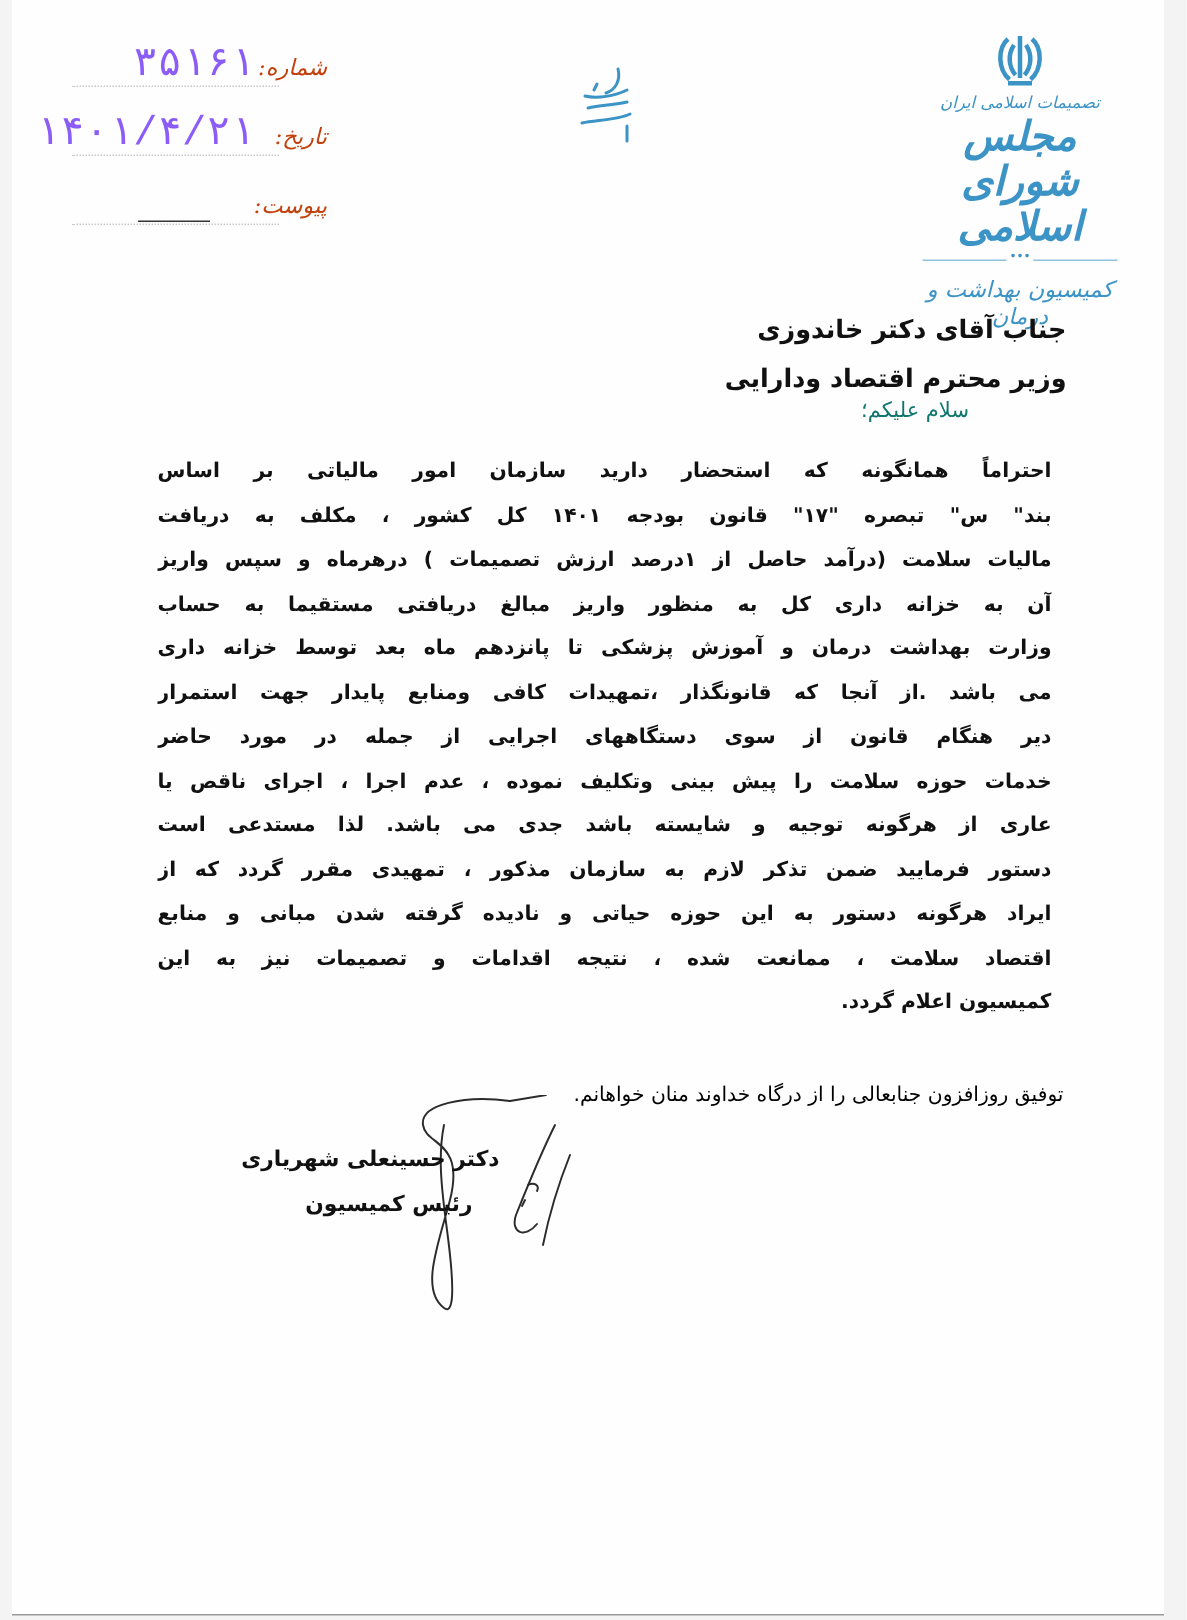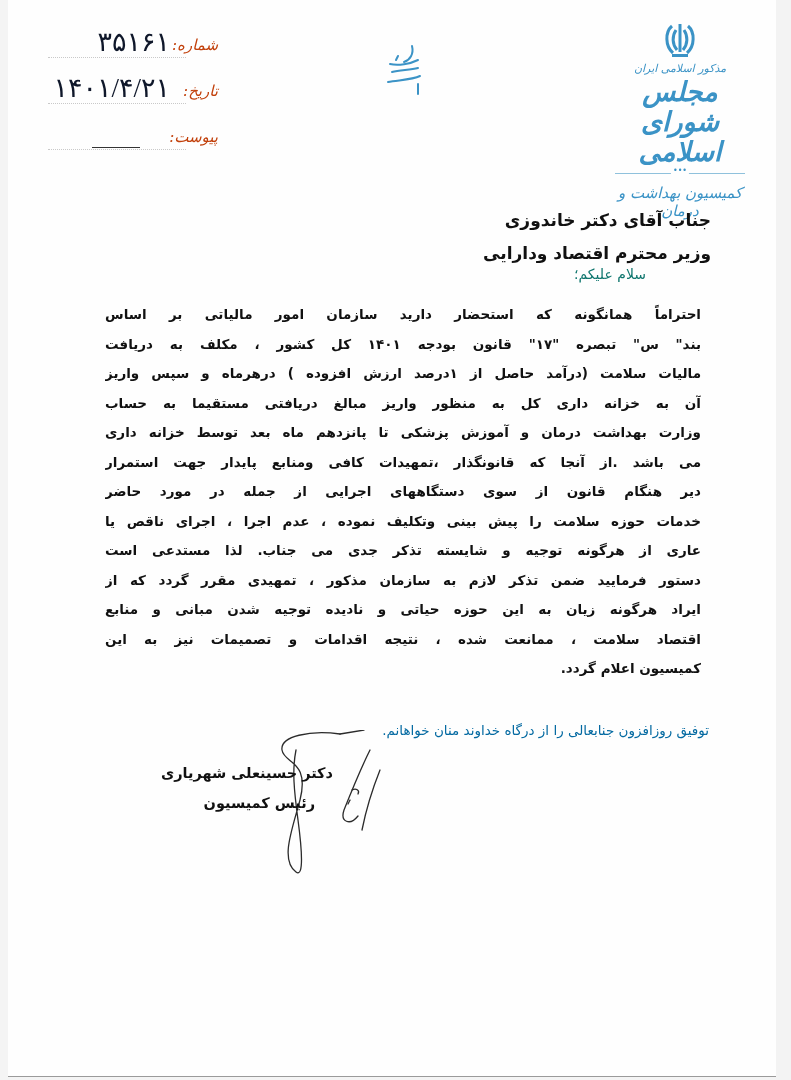--- a/index.html
+++ b/index.html
@@ -5,21 +5,21 @@
   html, body { margin:0; padding:0; }
   body { width:791px; height:1080px; background:#f4f4f4; position:relative; overflow:hidden; font-family:"DejaVu Sans", sans-serif; }
   .page { position:absolute; left:8px; top:0; width:768px; height:1076px; background:#fefefe; border-bottom:1px solid #9a9a9a; }
   .right-shade { position:absolute; right:0; top:0; width:15px; height:1080px; background:#f3f3f3; }
 
   
   .meta { position:absolute; left:30px; top:28px; width:190px; }
   .meta-row { position:relative; height:46px; }
   .meta-label { position:absolute; right:2px; top:8px; color:#c2410c; font-family:"DejaVu Serif", serif; font-style:italic; font-size:15px; direction:rtl; }
   .meta-line { position:absolute; left:18px; right:34px; top:29px; border-bottom:1px dotted #c9c9c9; }
-  .meta-value { position:absolute; right:50px; top:-2px; font-family:Liberation Serif, serif; font-size:27px; color:#0f172a; letter-spacing:1px; direction:rtl; white-space:nowrap; }
+  .meta-value { position:absolute; right:50px; top:-2px; font-family:Liberation Mono, monospace; font-size:27px; color:#8b5cf6; letter-spacing:1px; direction:rtl; white-space:nowrap; }
   .meta-dash { position:absolute; left:62px; top:27px; width:48px; border-bottom:1.5px solid #333; }
 
   
   .bismillah { position:absolute; left:384px; top:40px; width:40px; height:56px; }
 
   
   .letterhead { position:absolute; left:600px; top:20px; width:160px; height:170px; text-align:center; color:#3b93c6; }
   .emblem { display:block; margin:0 auto; }
   .lh-small { font-family:"DejaVu Serif", serif; font-style:italic; font-size:11px; direction:rtl; margin-top:2px; }
   .lh-big { font-family:"DejaVu Serif", serif; font-style:italic; font-weight:bold; font-size:27px; direction:rtl; line-height:30px; margin-top:2px; }
@@ -28,21 +28,21 @@
   .lh-committee { font-family:"DejaVu Serif", serif; font-style:italic; font-size:15px; direction:rtl; margin-top:10px; }
 
   
   .addressee { position:absolute; right:80px; top:204px; direction:rtl; text-align:right; font-family:"DejaVu Sans", sans-serif; font-weight:bold; font-size:17px; color:#111; line-height:33px; }
   .greeting { position:absolute; right:145px; top:266px; direction:rtl; font-size:14px; color:#0f766e; }
 
   .letter-body { position:absolute; left:105px; width:596px; top:300px; direction:rtl; text-align:justify; text-align-last:justify; font-family:"DejaVu Sans", sans-serif; font-weight:bold; font-size:13.5px; color:#111; }
   .letter-body .line { height:29.5px; line-height:29.5px; white-space:nowrap; text-align:justify; text-align-last:justify; overflow:hidden; }
   .letter-body .line.last { text-align-last:right; }
 
-  .closing { position:absolute; right:82px; top:722px; direction:rtl; font-size:13.5px; color:#0369a1; }
+  .closing { position:absolute; right:82px; top:722px; direction:rtl; font-size:13.5px; color:#000000; }
 
   .sign-name { position:absolute; right:458px; top:758px; direction:rtl; font-weight:bold; font-size:14.5px; color:#111; line-height:30px; text-align:right; white-space:nowrap; }
   .signature { position:absolute; left:240px; top:730px; width:160px; height:150px; }
 </style>
 </head>
 <body>
 
 <div class="page"></div>
 <div class="right-shade"></div>
 
@@ -80,44 +80,44 @@
   <svg class="emblem" width="34" height="40" viewBox="0 0 34 40">
     <g fill="none" stroke="#3b93c6" stroke-width="3">
       <path d="M9 6 C2 12 2 26 10 33"></path>
       <path d="M25 6 C32 12 32 26 24 33"></path>
       <path d="M13 10 C9 16 9 24 14 30"></path>
       <path d="M21 10 C25 16 25 24 20 30"></path>
     </g>
     <rect x="15.5" y="4" width="3" height="28" fill="#3b93c6"></rect>
     <rect x="9" y="34" width="16" height="3" fill="#3b93c6"></rect>
   </svg>
-  <div class="lh-small">مذکور اسلامی ایران</div>
+  <div class="lh-small">تصمیمات اسلامی ایران</div>
   <div class="lh-big">مجلس شورای اسلامی</div>
   <div class="lh-rule"></div>
   <div class="lh-committee">کمیسیون بهداشت و درمان</div>
 </div>
 
 <div class="addressee">
   <div>جناب آقای دکتر خاندوزی</div>
   <div>وزیر محترم اقتصاد ودارایی</div>
 </div>
 <div class="greeting">سلام علیکم؛</div>
 
 <div class="letter-body">
   <div class="line">احتراماً همانگونه که استحضار دارید سازمان امور مالیاتی بر اساس</div>
   <div class="line">بند" س" تبصره "۱۷" قانون بودجه ۱۴۰۱ کل کشور ، مکلف به دریافت</div>
-  <div class="line">مالیات سلامت (درآمد حاصل از ۱درصد ارزش افزوده ) درهرماه و سپس واریز</div>
+  <div class="line">مالیات سلامت (درآمد حاصل از ۱درصد ارزش تصمیمات ) درهرماه و سپس واریز</div>
   <div class="line">آن به خزانه داری کل به منظور واریز مبالغ دریافتی مستقیما به حساب</div>
   <div class="line">وزارت بهداشت درمان و آموزش پزشکی تا پانزدهم ماه بعد توسط خزانه داری</div>
   <div class="line">می باشد .از آنجا که قانونگذار ،تمهیدات کافی ومنابع پایدار جهت استمرار</div>
   <div class="line">دیر هنگام قانون از سوی دستگاههای اجرایی از جمله در مورد حاضر</div>
   <div class="line">خدمات حوزه سلامت را پیش بینی وتکلیف نموده ، عدم اجرا ، اجرای ناقص یا</div>
-  <div class="line">عاری از هرگونه توجیه و شایسته تذکر جدی می جناب. لذا مستدعی است</div>
+  <div class="line">عاری از هرگونه توجیه و شایسته باشد جدی می باشد. لذا مستدعی است</div>
   <div class="line">دستور فرمایید ضمن تذکر لازم به سازمان مذکور ، تمهیدی مقرر گردد که از</div>
-  <div class="line">ایراد هرگونه زیان به این حوزه حیاتی و نادیده توجیه شدن مبانی و منابع</div>
+  <div class="line">ایراد هرگونه دستور به این حوزه حیاتی و نادیده گرفته شدن مبانی و منابع</div>
   <div class="line">اقتصاد سلامت ، ممانعت شده ، نتیجه اقدامات و تصمیمات نیز به این</div>
   <div class="line last">کمیسیون اعلام گردد.</div>
 </div>
 
 <div class="closing">توفیق روزافزون جنابعالی را از درگاه خداوند منان خواهانم.</div>
 
 <svg class="signature" viewBox="0 0 160 150">
   <g fill="none" stroke="#2b2b2b" stroke-width="1.3" stroke-linecap="round">
     <path d="M100 4 C70 0 40 6 42 20 C44 34 70 30 60 70 C52 100 40 130 56 142 C64 148 62 120 58 90 C54 60 52 40 56 20"></path>
     <path d="M130 20 C120 40 112 60 104 80 C100 92 110 96 118 86"></path>

